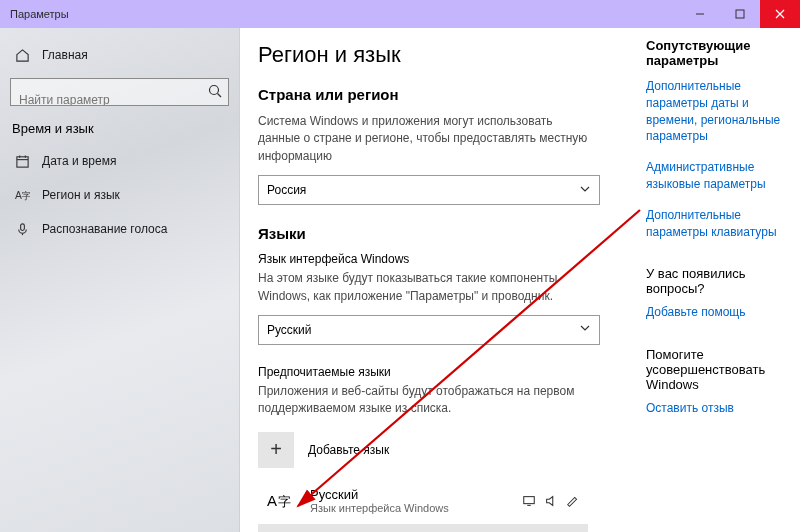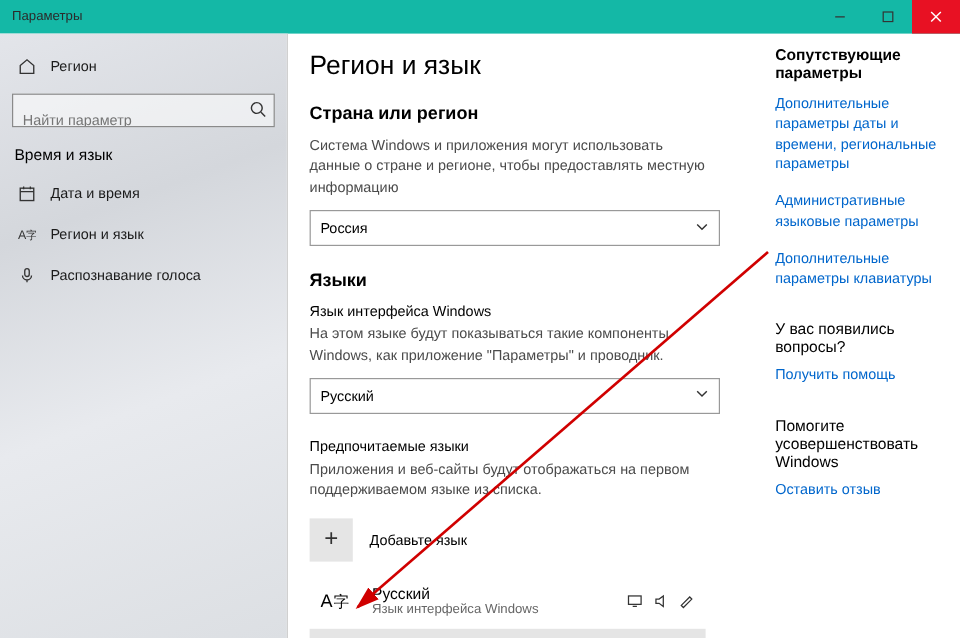--- a/index.html
+++ b/index.html
@@ -1,20 +1,20 @@
 <!DOCTYPE html>
 <html><head>
 <meta charset="utf-8">
 <style>
   * { box-sizing: border-box; margin: 0; padding: 0; font-family: "Segoe UI", Tahoma, sans-serif; }
   html, body { width: 800px; height: 532px; overflow: hidden; }
   body { background: #fff; font-size: 12px; color: #000; }
 
   
-  .titlebar { height: 28px; display: flex; align-items: center; justify-content: space-between; padding-left: 10px; background: #14b8a6; }
+  .titlebar { height: 28px; display: flex; align-items: center; justify-content: space-between; padding-left: 10px; background: #c4b5fd; }
   .titlebar .title { font-size: 11px; color: #2b2b2b; }
   .win-controls { display: flex; }
   .win-btn { width: 40px; height: 28px; display: flex; align-items: center; justify-content: center; }
   .win-btn svg { display: block; }
   .win-close { background: #e81123; color: #fff; }
 
   
   .content { display: flex; height: calc(100% - 28px); }
   .sidebar { width: 240px; padding: 10px 10px 0 10px; background: linear-gradient(160deg,#e3e5ea 0%,#d4d7dc 30%,#e8eaee 60%,#dcdfe3 100%); border-right: 1px solid #d0d0d0; }
   .main { flex: 1; display: flex; padding: 10px 18px 0 18px; overflow: hidden; }
@@ -84,21 +84,21 @@
 
 <div class="content">
 
   <div class="sidebar">
     <div class="side-row">
       <span class="ic">
           <svg class="ico" width="15" height="15" viewBox="0 0 16 16">
             <path d="M2 7 L8 2 L14 7 V14 H2 Z"></path>
           </svg>
         </span>
-      <span>Регион</span>
+      <span>Главная</span>
     </div>
     <div class="search-wrap">
       <input type="text" placeholder="Найти параметр" style="">
       <span class="sicon"><svg class="ico" width="16" height="16" viewBox="0 0 16 16">
             <circle cx="7" cy="7" r="4.5"></circle>
             <line x1="10.5" y1="10.5" x2="14" y2="14"></line>
           </svg></span>
     </div>
     <div class="side-head">Время и язык</div>
 
@@ -197,21 +197,21 @@
 
     </div>
 
     <div class="side-col">
       <div class="side-heading">Сопутствующие параметры</div>
       <a class="link">Дополнительные параметры даты и времени, региональные параметры</a>
       <a class="link">Административные языковые параметры</a>
       <a class="link">Дополнительные параметры клавиатуры</a>
 
       <div class="q">У вас появились вопросы?</div>
-      <a class="link">Получить помощь</a>
+      <a class="link">Добавьте помощь</a>
 
       <div class="q">Помогите усовершенствовать Windows</div>
       <a class="link">Оставить отзыв</a>
     </div>
   </div>
 </div>
 
 <svg class="arrow-annot" style="left:0;top:0" width="800" height="532">
   <defs>
     <marker id="ah" markerWidth="10" markerHeight="10" refX="8" refY="3" orient="auto">

